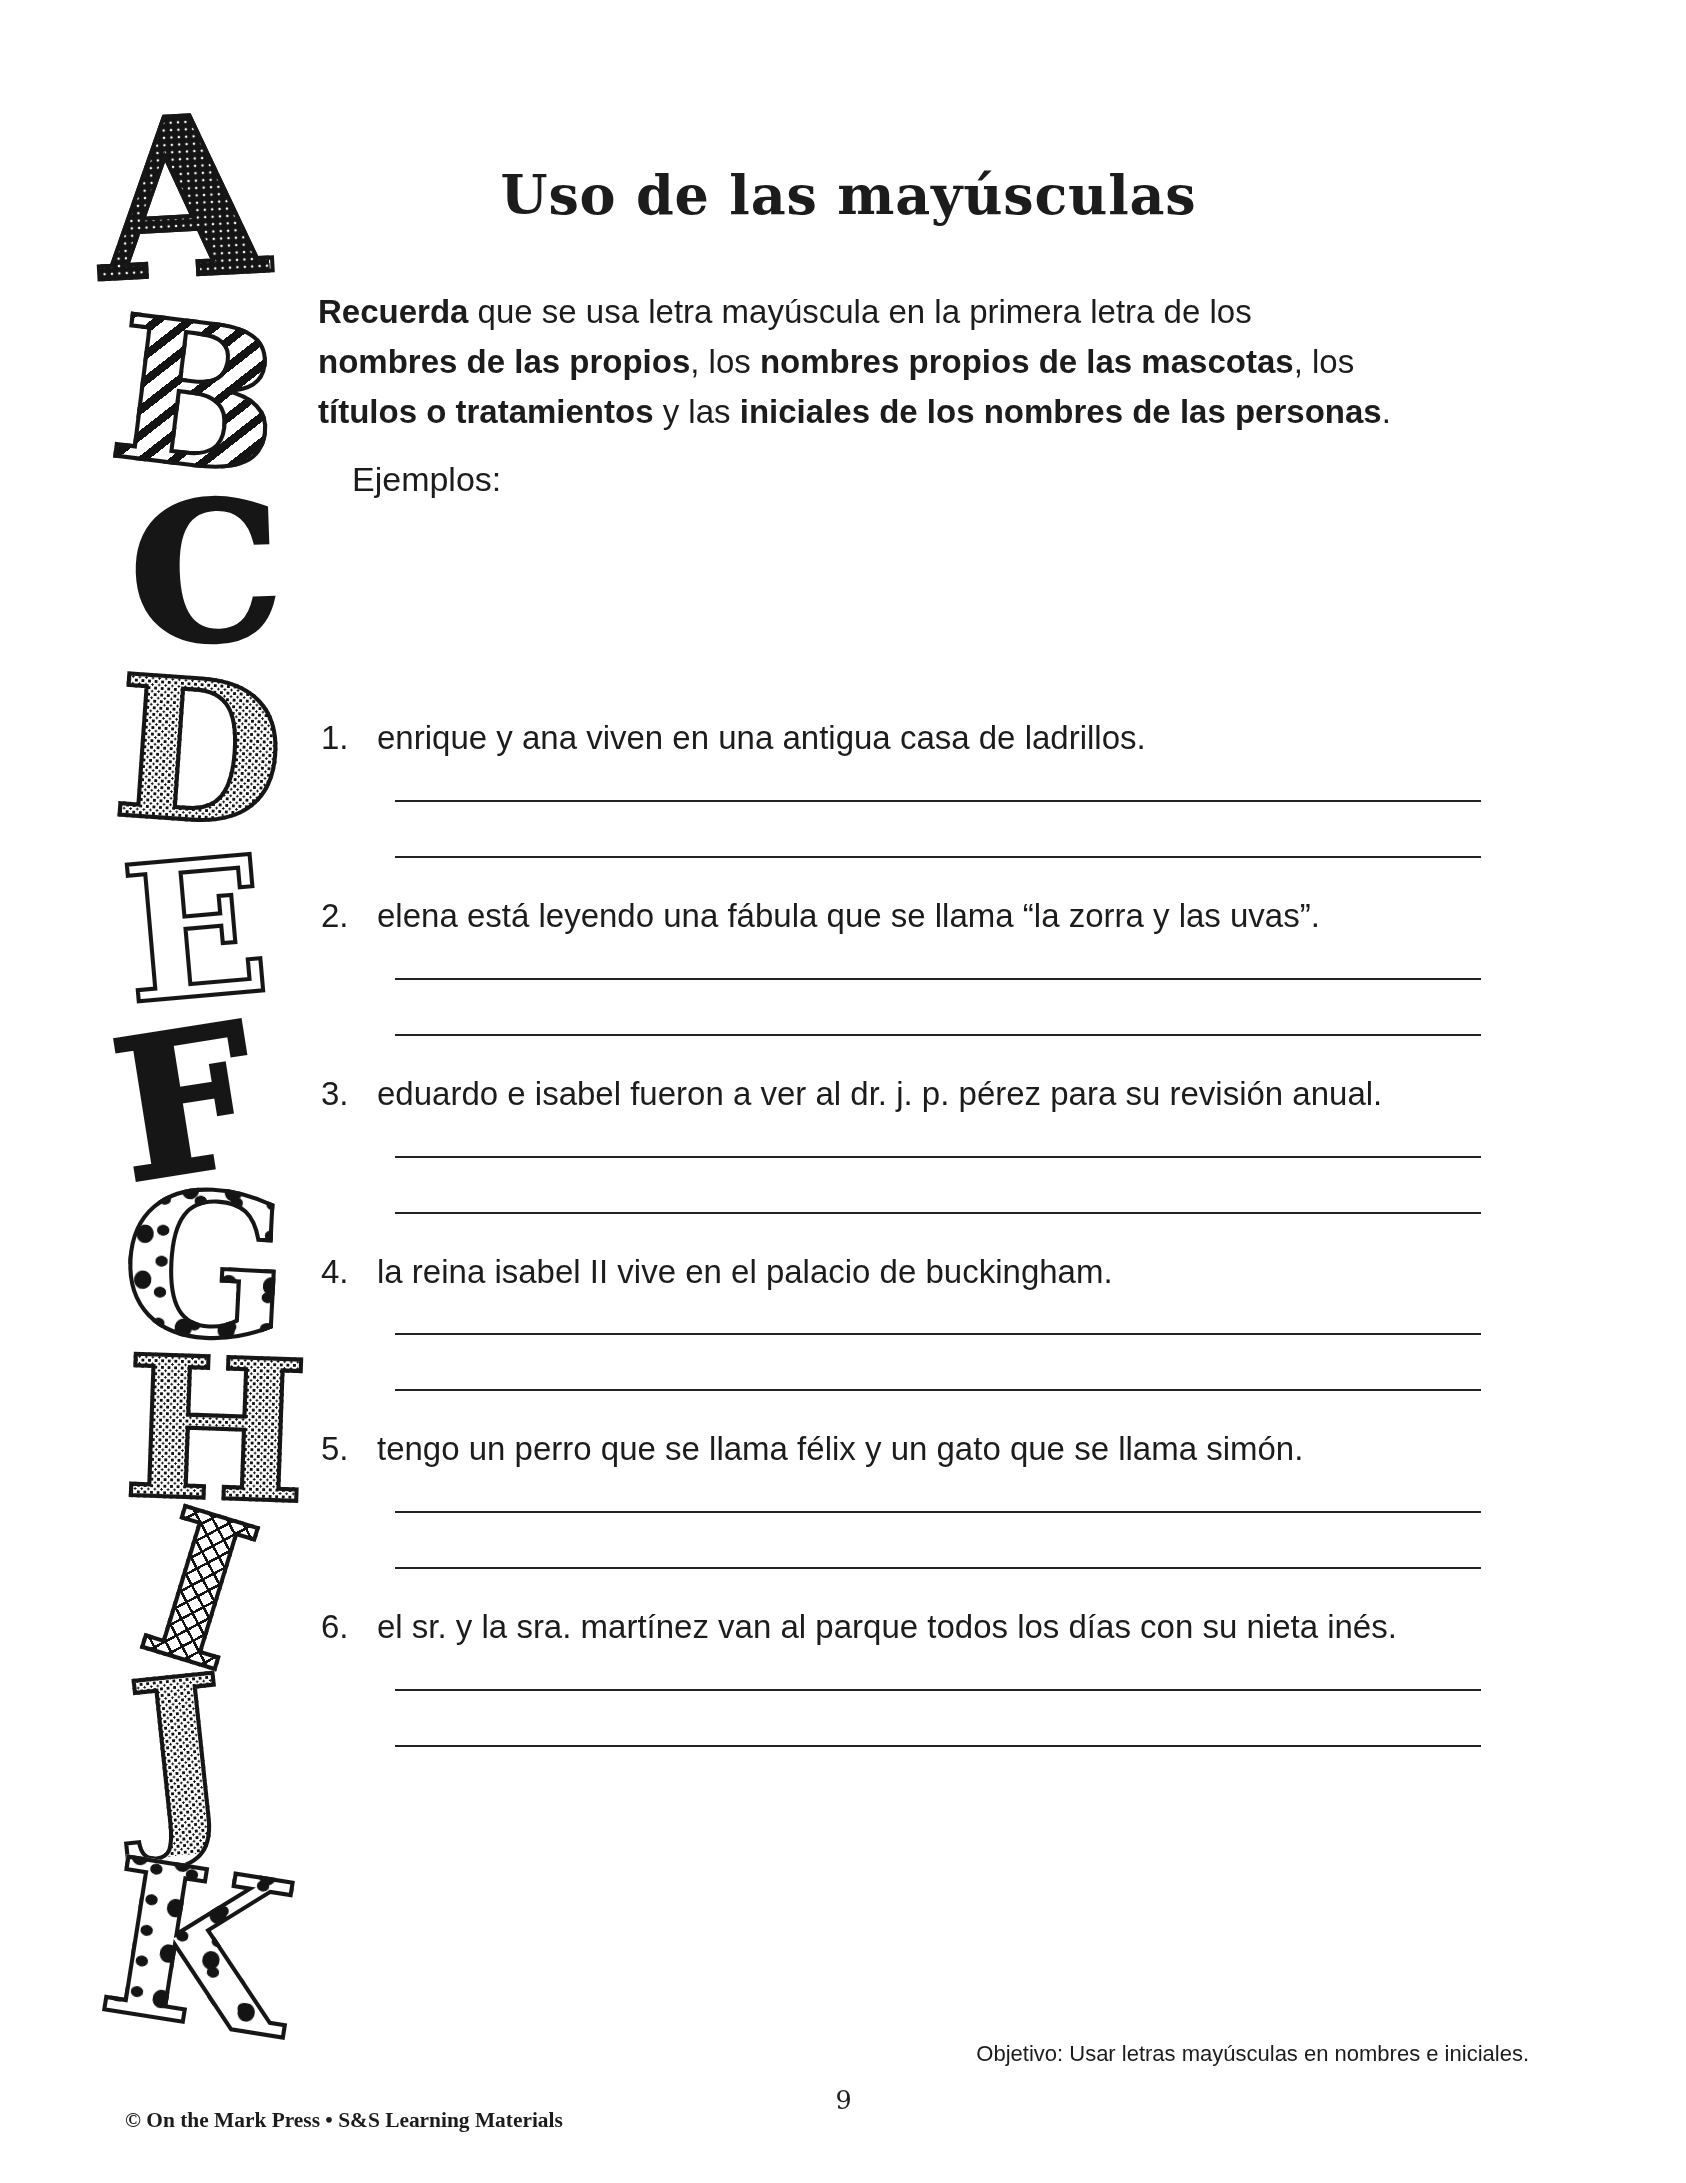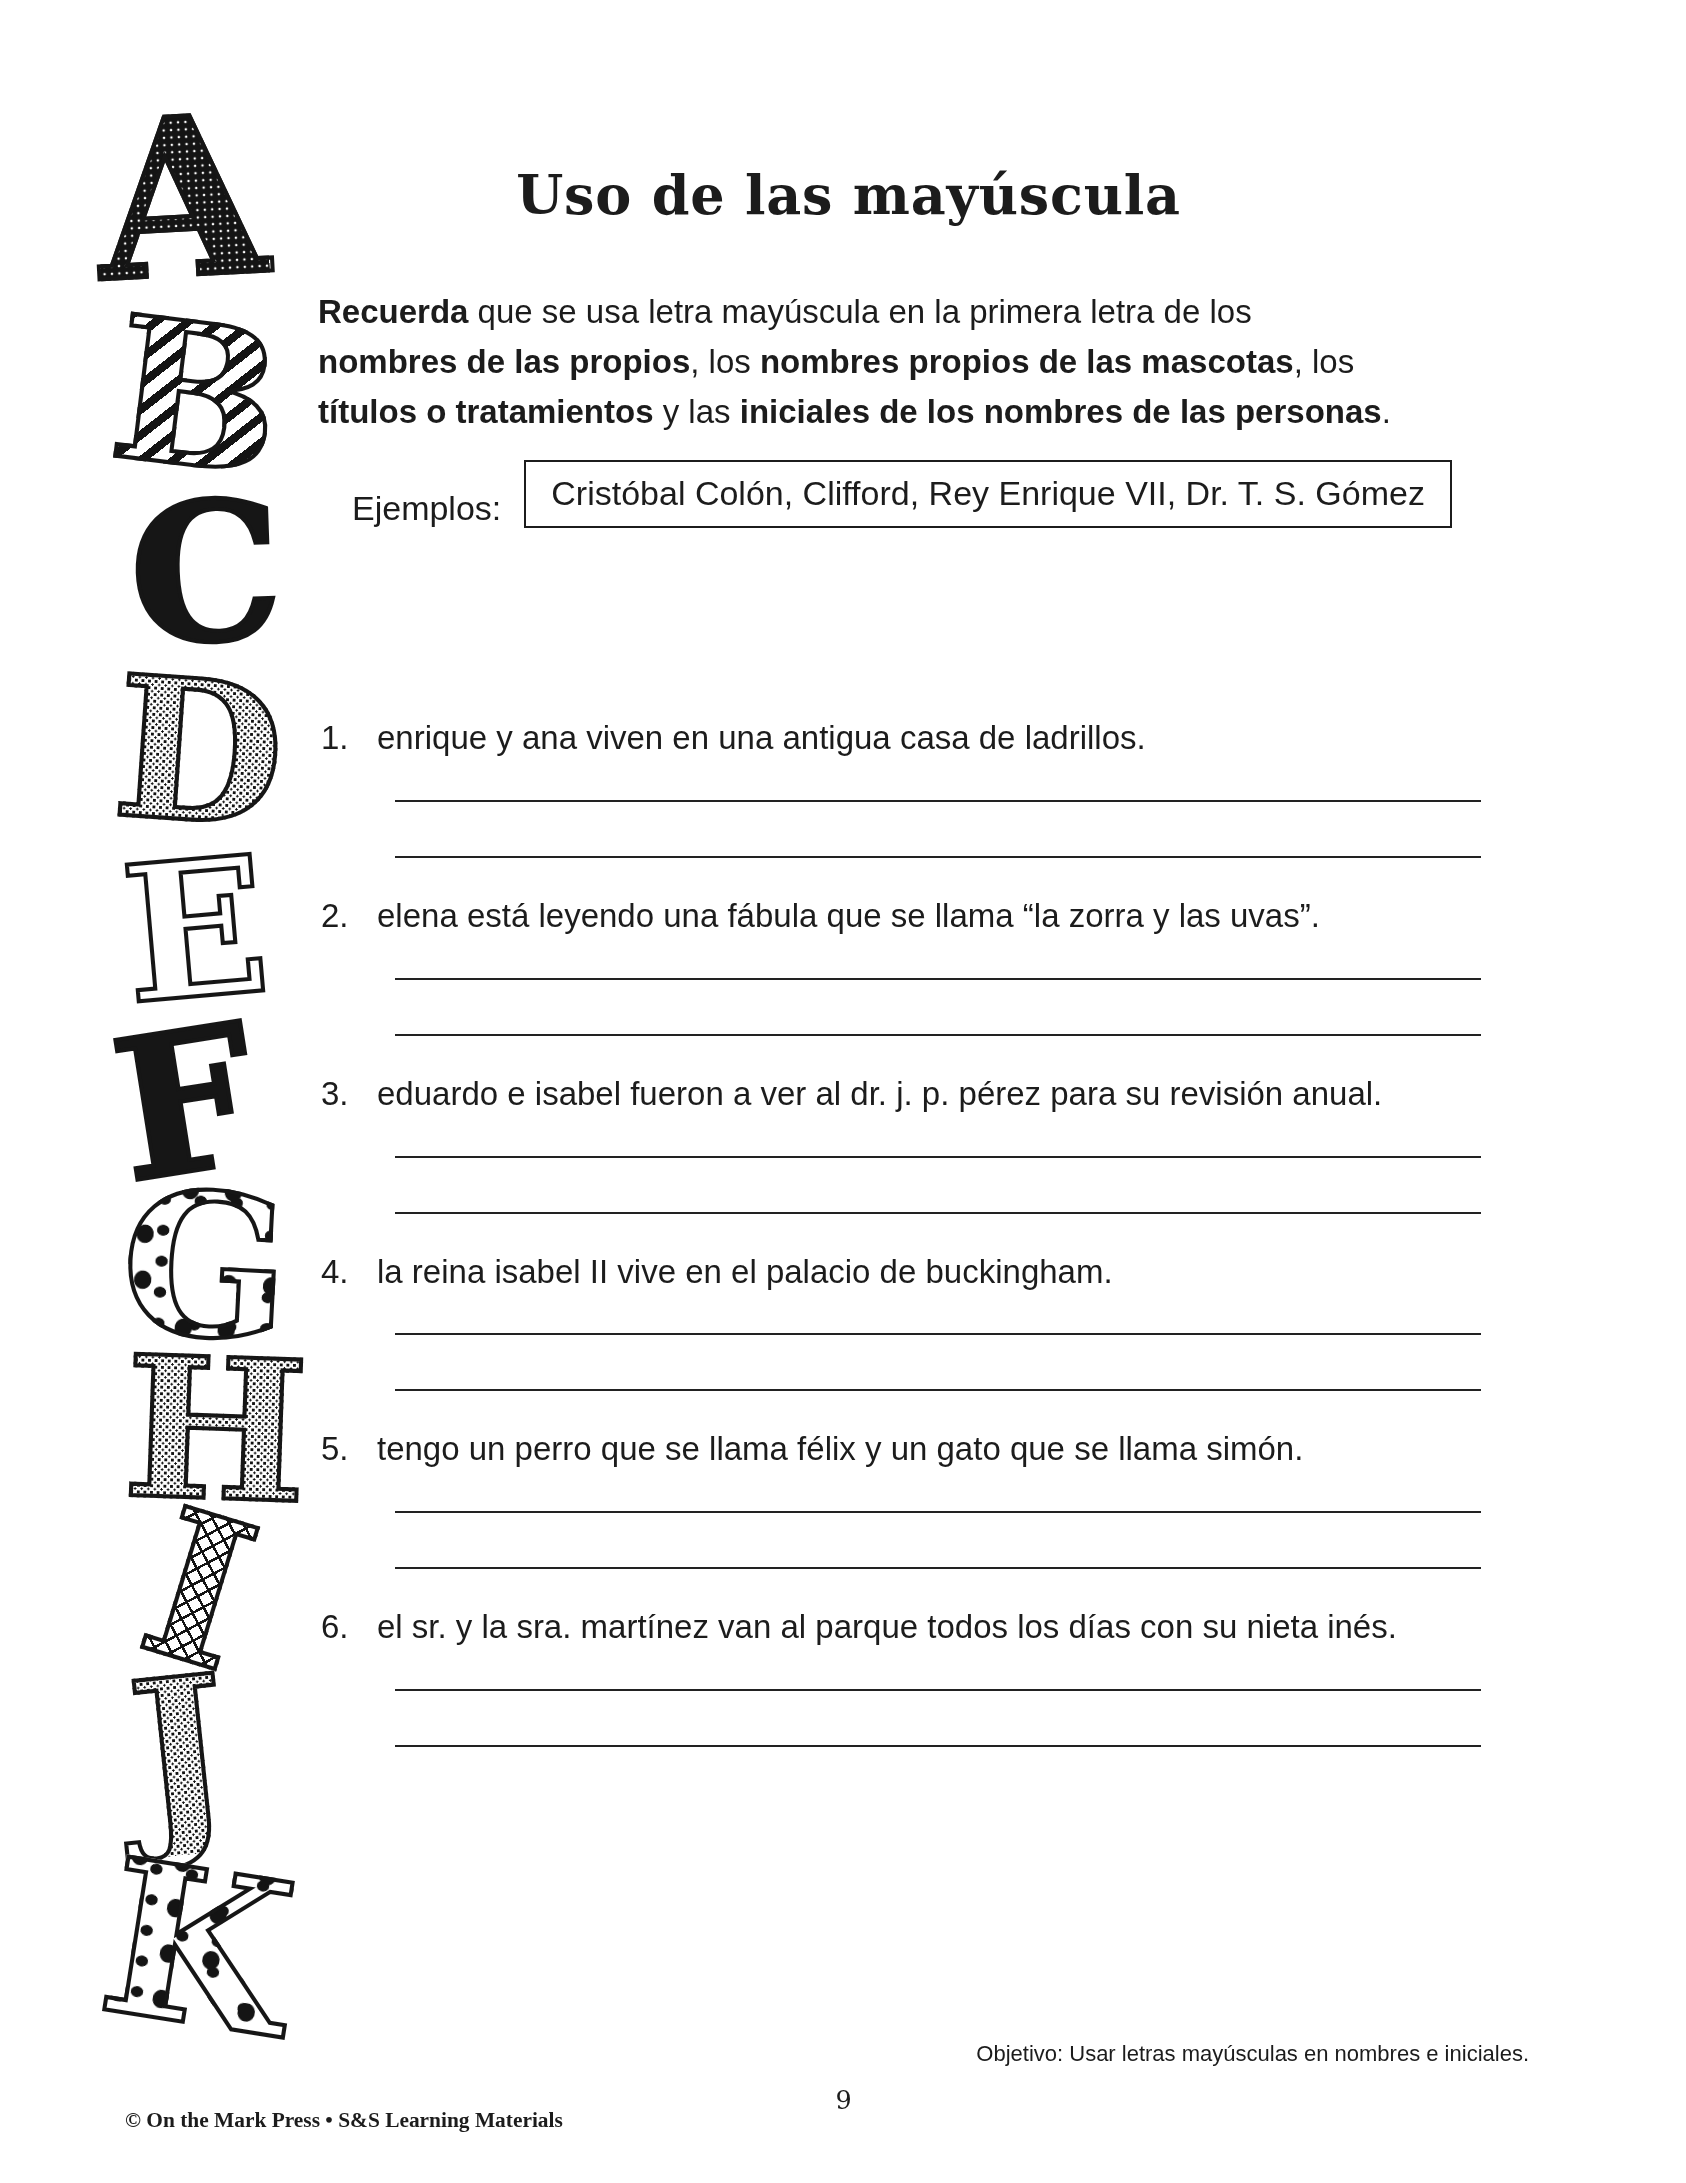--- a/index.html
+++ b/index.html
@@ -181,29 +181,26 @@
     <div class="letter pat-outline" style="left:124px; top:836px; font-size:188px; transform:rotate(-5deg);">E</div>
     <div class="letter pat-solid" style="left:117px; top:1006px; font-size:194px; transform:rotate(-9deg);">F</div>
     <div class="letter pat-spots" style="left:122px; top:1168px; font-size:196px; transform:rotate(3deg);">G</div>
     <div class="letter pat-stipple" style="left:124px; top:1333px; font-size:194px; transform:rotate(2deg);">H</div>
     <div class="letter pat-crosshatch" style="left:152px; top:1489px; font-size:202px; transform:rotate(17deg);">I</div>
     <div class="letter pat-stipple" style="left:132px; top:1651px; font-size:204px; transform:rotate(-6deg);">J</div>
     <div class="letter pat-spots" style="left:105px; top:1843px; font-size:212px; transform:rotate(9deg);">K</div>
   </div>
 
 
-  <div class="title">Uso de las mayúscula</div>
+  <div class="title">Uso de las mayúsculas</div>
 
   <p class="intro"><b>Recuerda</b><span> que se usa letra mayúscula en la primera letra de los</span><br><b>nombres de las propios</b><span>, los </span><b>nombres propios de las mascotas</b><span>, los</span><br><b>títulos o tratamientos</b><span> y las </span><b>iniciales de los nombres de las personas</b><span>.</span></p>
 
   <div class="ejemplos">
     <span>Ejemplos:</span>
-    <span class="ejemplos-box">
-      <span>Cristóbal Colón, Clifford, Rey Enrique VII, Dr. T. S. Gómez</span>
-    </span>
   </div>
 
 
   <div class="exercises">
 
     <div class="item">
       <div class="item-head">
         <span class="item-num">1.</span>
         <span class="item-sentence">enrique y ana viven en una antigua casa de ladrillos.</span>
       </div>

